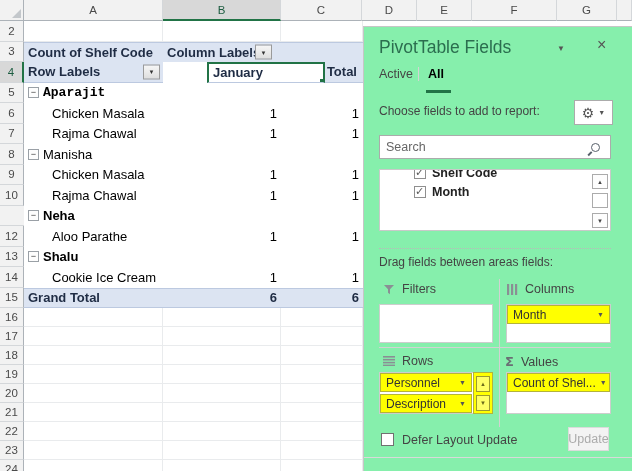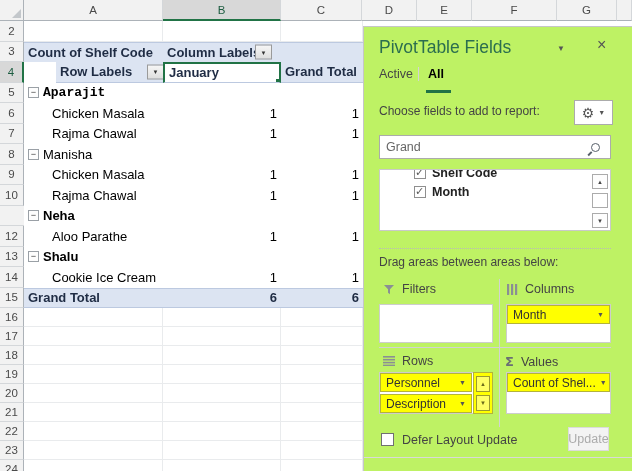--- a/index.html
+++ b/index.html
@@ -31,33 +31,33 @@
   .row { position:absolute; left:0; width:339px; }
   .row.empty .cell { border-right:1px solid #E9EBED; border-bottom:1px solid #E9EBED; background:#fff; }
   .row.phead .cell { background:#DCE4F2; color:#1F2C44; font-weight:bold; }
   .row.phead3 .cell { border-top:1px solid #BCC9E0; }
   .row.phead4 .cell { border-bottom:1px solid #BCC9E0; }
   .row.pbody .cell { background:#fff; }
   .row.ptotal .cell { background:#DCE4F2; color:#1F2C44; font-weight:bold;
     border-top:1px solid #BCC9E0; border-bottom:1px solid #BCC9E0; }
   .cell.num { justify-content:flex-end; }
   .cell.item { padding-left:28px; }
-  .cell.selcell { background:#fff !important; color:#000; border:2px solid #217346; z-index:3; }
+  .cell.selcell { background:#fff !important; color:#000; border:2px solid #217346; z-index:3;margin-left:44px; }
   .handle { position:absolute; right:-1px; bottom:-1px; width:5px; height:5px;
     background:#217346; border:1px solid #fff; z-index:4; }
   .collapse { width:11px; height:11px; border:1px solid #9aa0a6; background:#FDFDFD;
     color:#333; font-size:9px; line-height:9px; display:inline-flex; align-items:center;
     justify-content:center; margin-right:4px; flex:0 0 auto; font-weight:normal; }
   .pivot-dd { position:absolute; top:50%; transform:translateY(-50%); width:17px; height:15px;
     background:linear-gradient(#F6F6F6,#DEDEDE); border:1px solid #9a9a9a;
     display:flex; align-items:center; justify-content:center;
     font-size:6px; color:#333; z-index:2; font-weight:normal; }
   
   #panel { position:absolute; left:363px; top:26px; width:269px; height:445px;
-    background:#bef264; border-left:1px solid #C6C6C6; border-top:1px solid #C6C6C6;
+    background:#86efac; border-left:1px solid #C6C6C6; border-top:1px solid #C6C6C6;
     font-size:12.5px; color:#444; }
   .abs { position:absolute; }
   #panel-title { left:15px; top:10px; font-size:17.5px; color:#2b6e4f; }
   #pane-arrow { left:193px; top:17px; font-size:8px; color:#555; }
   #pane-close { left:233px; top:9px; font-size:16px; color:#555; }
   #tab-active { left:15px; top:40px; color:#454545; }
   #tab-sep { left:54px; top:40px; width:1px; height:14px; background:#D4D4D4; }
   #tab-all { left:64px; top:40px; color:#000; font-weight:bold; }
   #tab-underline { left:62px; top:63px; width:25px; height:3px; background:#217346; }
   #choose-label { left:15px; top:77px; font-size:12px; }
@@ -168,21 +168,21 @@
         <div class="cell" style="left: 0px; width: 139px;">
           <span>Count of Shelf Code</span>
         </div>
         <div class="cell" style="left: 139px; width: 118px;">
           <span>Column Labels</span>
           <span class="pivot-dd" style="right: 9px;">▼</span>
         </div>
         <div class="cell" style="left: 257px; width: 82px;"></div>
       </div>
       <div class="row phead phead4" style="top: 41px; height: 20.5px;">
-        <div class="cell" style="left: 0px; width: 111px; margin-left: 32px;">
+        <div class="cell" style="left: 0px; width: 139px;">
           <span>Row Labels</span>
           <span class="pivot-dd" style="right: 3px;">▼</span>
         </div>
         <div class="cell selcell" style="left: 139px; width: 118px;">
           <span>January</span>
           <span class="handle"></span>
         </div>
         <div class="cell" style="left: 257px; width: 82px;">
           <span>Grand Total</span>
         </div>
@@ -353,42 +353,42 @@
     <div class="abs" id="tab-all">All</div>
     <div class="abs" id="tab-underline"></div>
 
     <div class="abs" id="choose-label">Choose fields to add to report:</div>
     <div class="abs" id="gear-btn">
       <span class="gear">⚙</span>
       <span class="dd">▼</span>
     </div>
 
     <div class="abs" id="search-box">
-      <span id="search-ph">Grand</span>
+      <span id="search-ph">Search</span>
       <span class="mag"></span>
     </div>
 
     <div class="abs" id="field-list">
         <div class="fitem checked" style="top: -7px;">
           <span class="cb checked"></span>
           <span class="flabel">Shelf Code</span>
         </div>
         <div class="fitem checked" style="top: 12px;">
           <span class="cb checked"></span>
           <span class="flabel">Month</span>
         </div>
       </div>
     <div class="abs" id="list-scroll">
       <div class="sbtn" style="top:0">▲</div>
       <div id="sthumb"></div>
       <div class="sbtn" style="top:39px">▼</div>
     </div>
 
     <div class="abs" id="dotted-sep"></div>
-    <div class="abs" id="drag-label">Drag areas between areas below:</div>
+    <div class="abs" id="drag-label">Drag fields between areas fields:</div>
 
     <div class="abs area-label" id="filters-label">
       <svg width="12" height="11">
           <path d="M1 1h10l-4 4.2v5l-2-1.4V5.2z" fill="#8a8f94"></path>
         </svg>
       <span>Filters</span>
     </div>
     <div class="abs area-label" id="columns-label">
       <svg width="11" height="11">
           <rect x="0" y="0" width="2.2" height="11" fill="#8a8f94"></rect>

